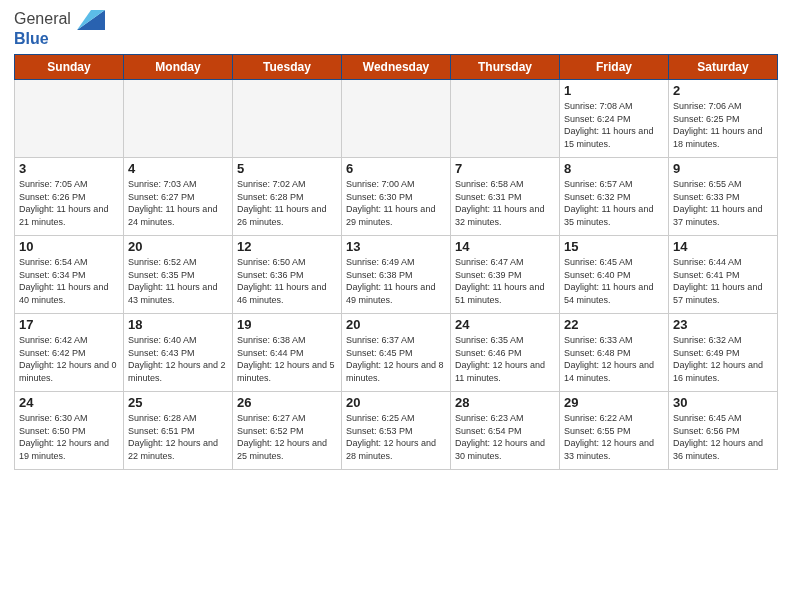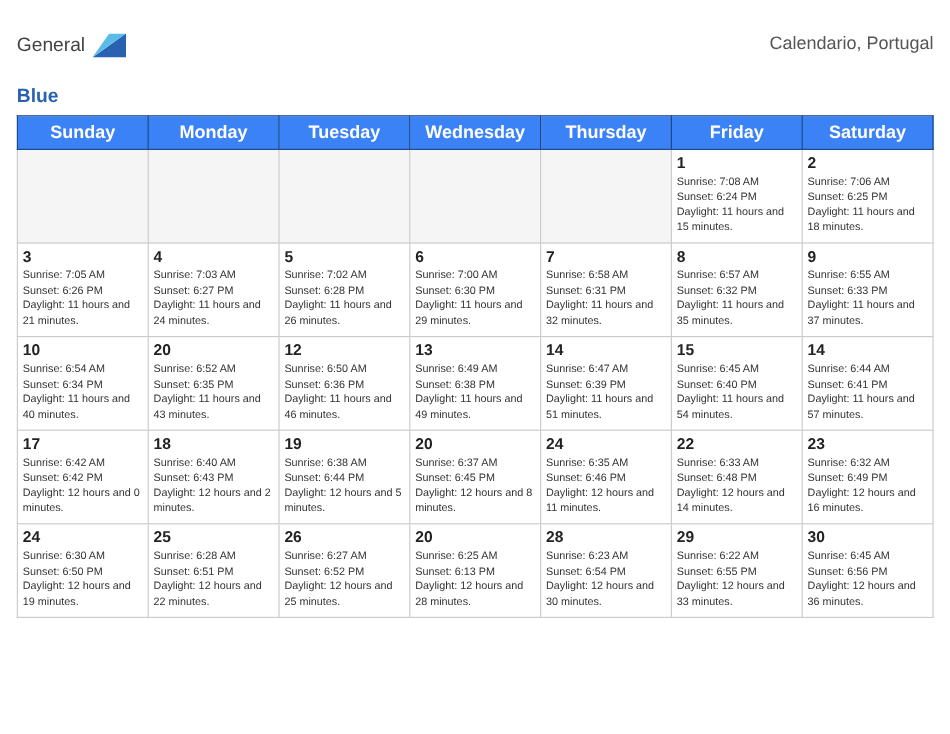--- a/index.html
+++ b/index.html
@@ -7,21 +7,21 @@
       font-family: Arial, sans-serif;
       background: #fff;
       width: 792px;
       height: 612px;
       overflow: hidden;
     }
     .page {
       width: 792px;
       height: 612px;
       background: #fff;
-      padding: 28px 14px 10px 14px;
+      padding: 10px 14px 10px 14px;
     }
     .header {
       display: flex;
       justify-content: space-between;
       align-items: flex-start;
       margin-bottom: 6px;
     }
     .logo {
       display: flex;
       align-items: center;
@@ -39,24 +39,24 @@
     .subtitle {
       font-size: 15px;
       color: #555;
     }
     .calendar {
       width: 100%;
       border-collapse: collapse;
       table-layout: fixed;
     }
     .calendar th {
-      background: #3b82f6;
+      background: #c2410c;
       color: #fff;
       text-align: center;
-      font-size: 15px;
+      font-size: 12px;
       font-weight: bold;
       padding: 5px 2px;
       border: 1px solid #1a4a8a;
     }
     .calendar td {
       border: 1px solid #ccc;
       vertical-align: top;
       padding: 3px 4px;
       font-size: 9.5px;
       color: #333;
@@ -89,25 +89,24 @@
 <div class="page">
   <div class="header">
     <div class="logo">
   <div style="text-align:left;">
     <div style="font-size:16px;color:#444;font-family:Arial;">General
       <svg style="display:inline-block;vertical-align:middle;margin-left:2px;" width="28" height="20" viewBox="0 0 28 20" xmlns="http://www.w3.org/2000/svg">
         <polygon points="0,20 28,0 28,20" fill="#2962b0"></polygon>
         <polygon points="0,20 28,0 14,0" fill="#5bbce8"></polygon>
       </svg>
     </div>
-    <div style="font-size:16px;color:#2962b0;font-weight:bold;font-family:Arial;margin-top:24px;">Blue</div>
+    <div style="font-size:16px;color:#2962b0;font-weight:bold;font-family:Arial;">Blue</div>
   </div>
 </div>
     <div class="title-area">
-      <div class="subtitle">Calendario, Portugal</div>
     </div>
   </div>
 
   <table class="calendar">
     <thead>
       <tr>
         <th>Sunday</th>
         <th>Monday</th>
         <th>Tuesday</th>
         <th>Wednesday</th>
@@ -283,21 +282,21 @@
           </td>
           <td>
             <span class="day-number">26</span>
             <div class="day-info">Sunrise: 6:27 AM
 Sunset: 6:52 PM
 Daylight: 12 hours and 25 minutes.</div>
           </td>
           <td>
             <span class="day-number">20</span>
             <div class="day-info">Sunrise: 6:25 AM
-Sunset: 6:13 PM
+Sunset: 6:53 PM
 Daylight: 12 hours and 28 minutes.</div>
           </td>
           <td>
             <span class="day-number">28</span>
             <div class="day-info">Sunrise: 6:23 AM
 Sunset: 6:54 PM
 Daylight: 12 hours and 30 minutes.</div>
           </td>
           <td>
             <span class="day-number">29</span>

